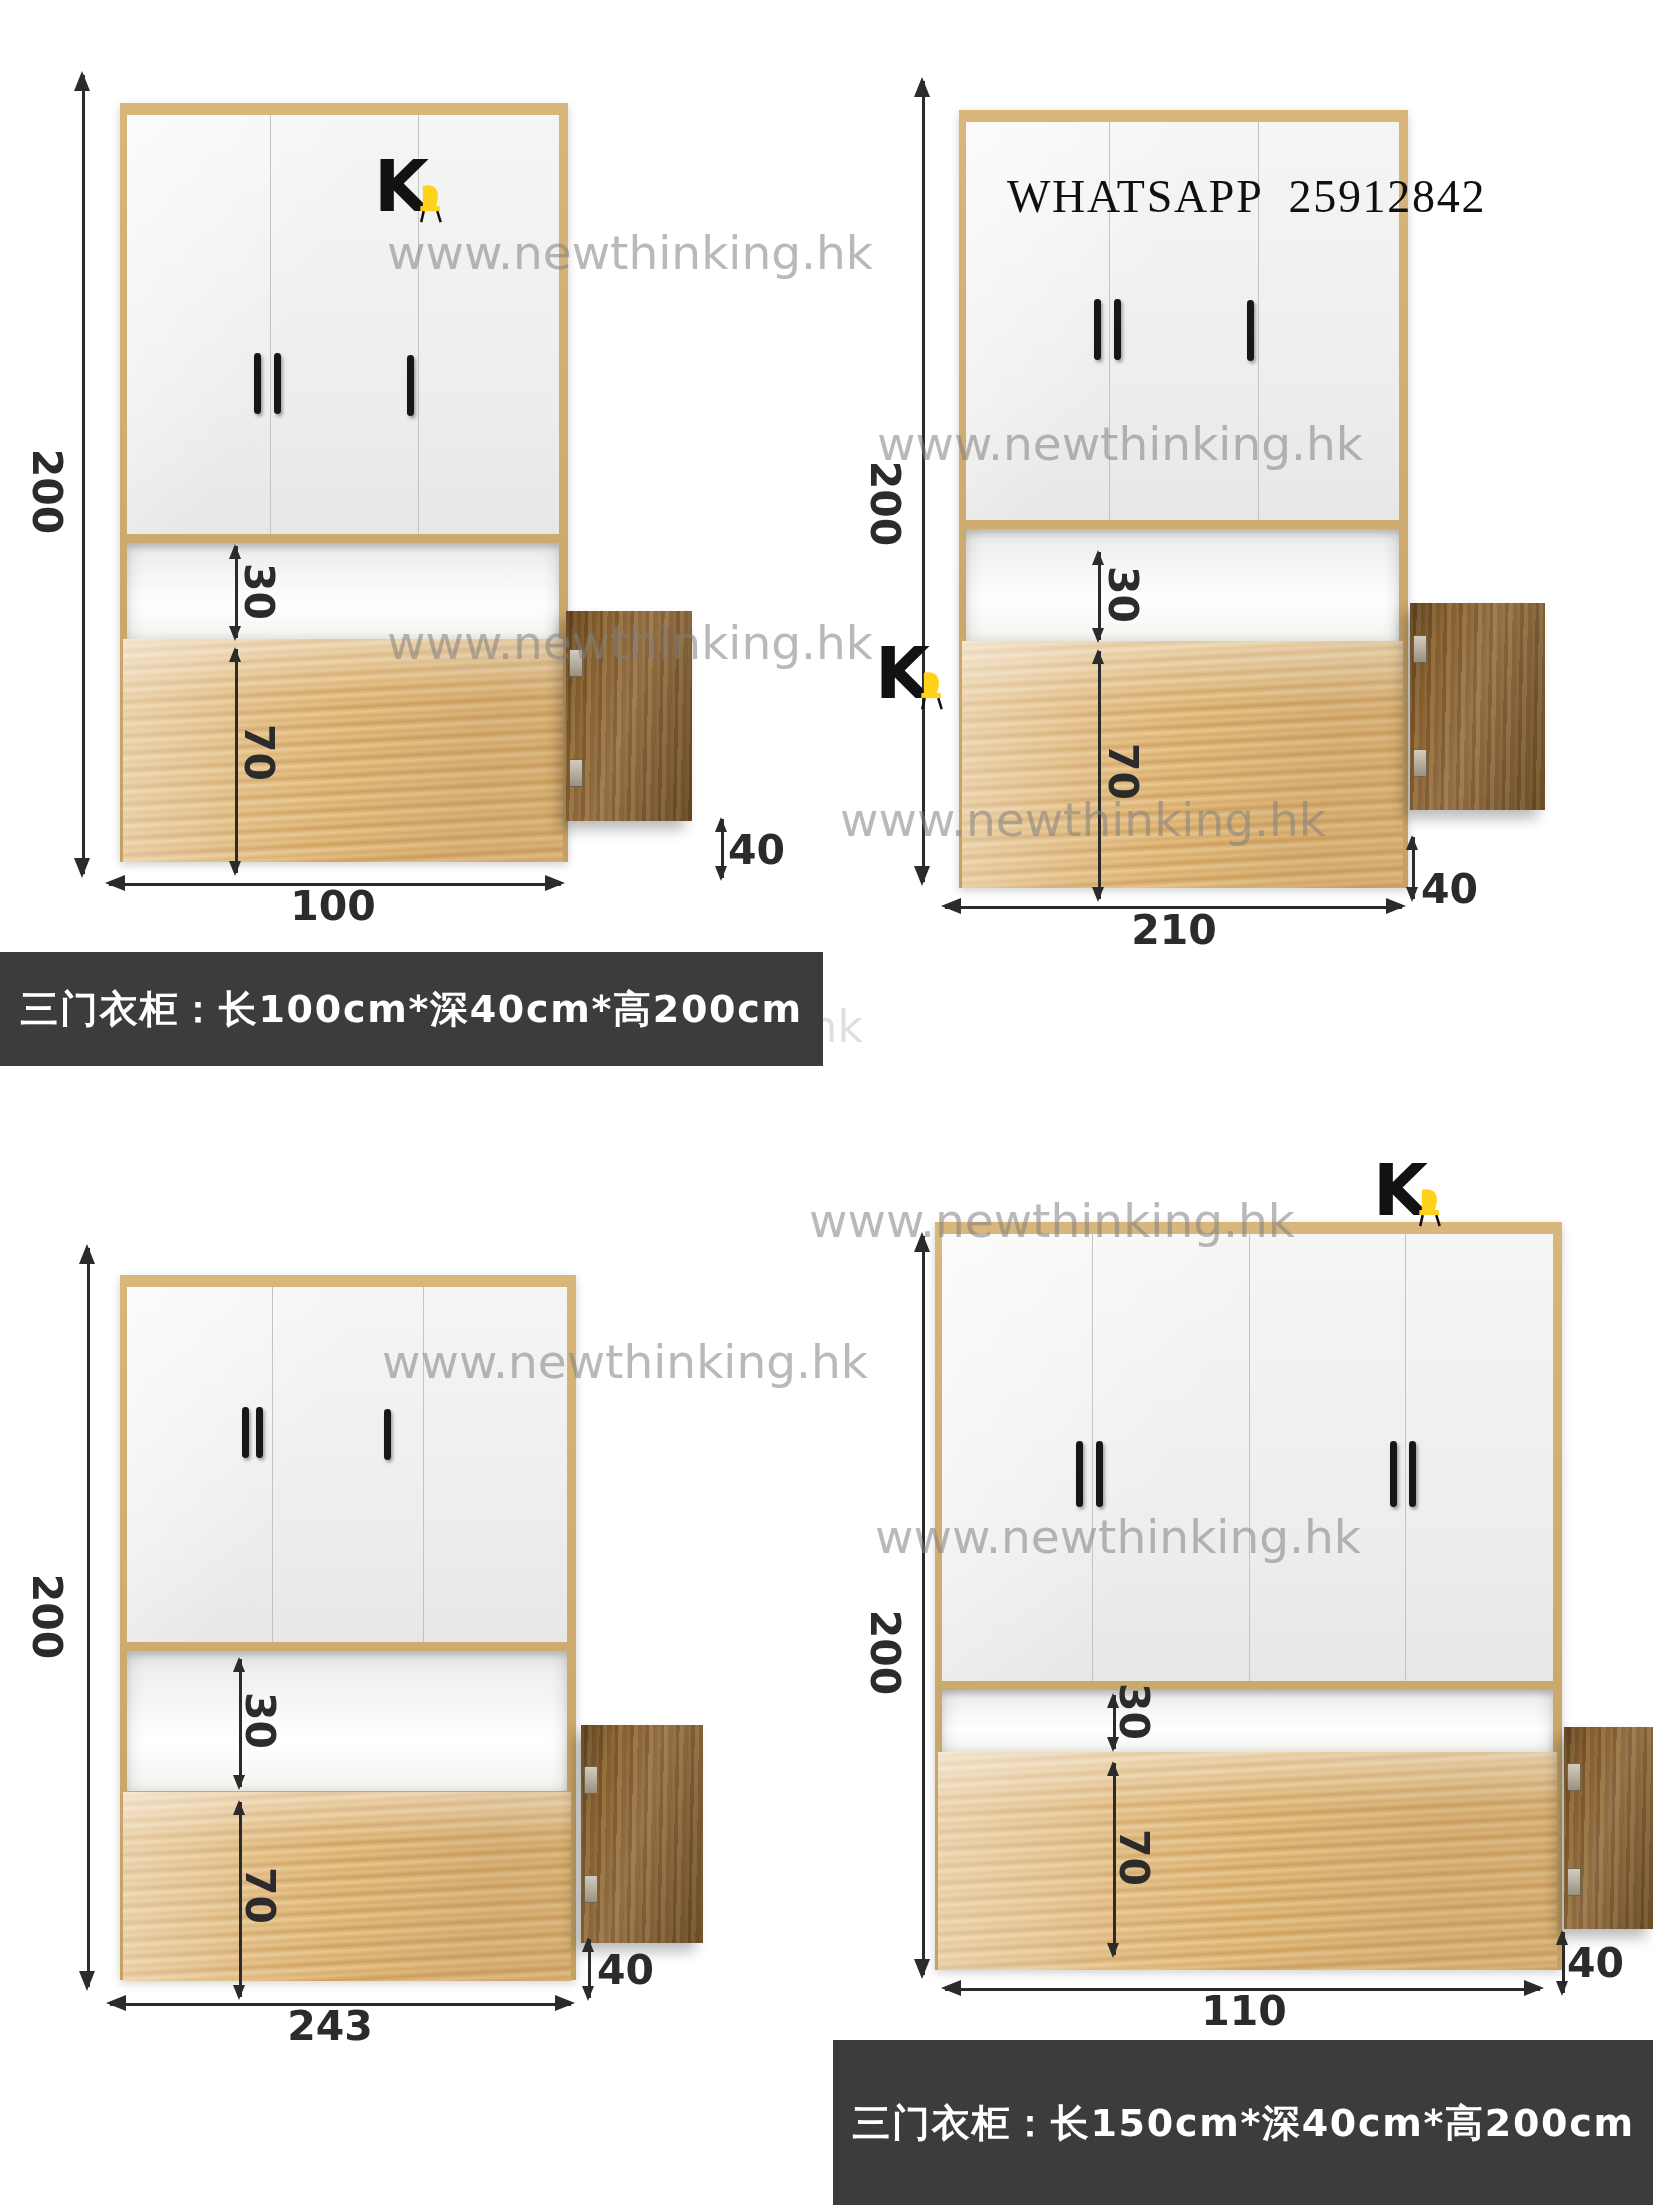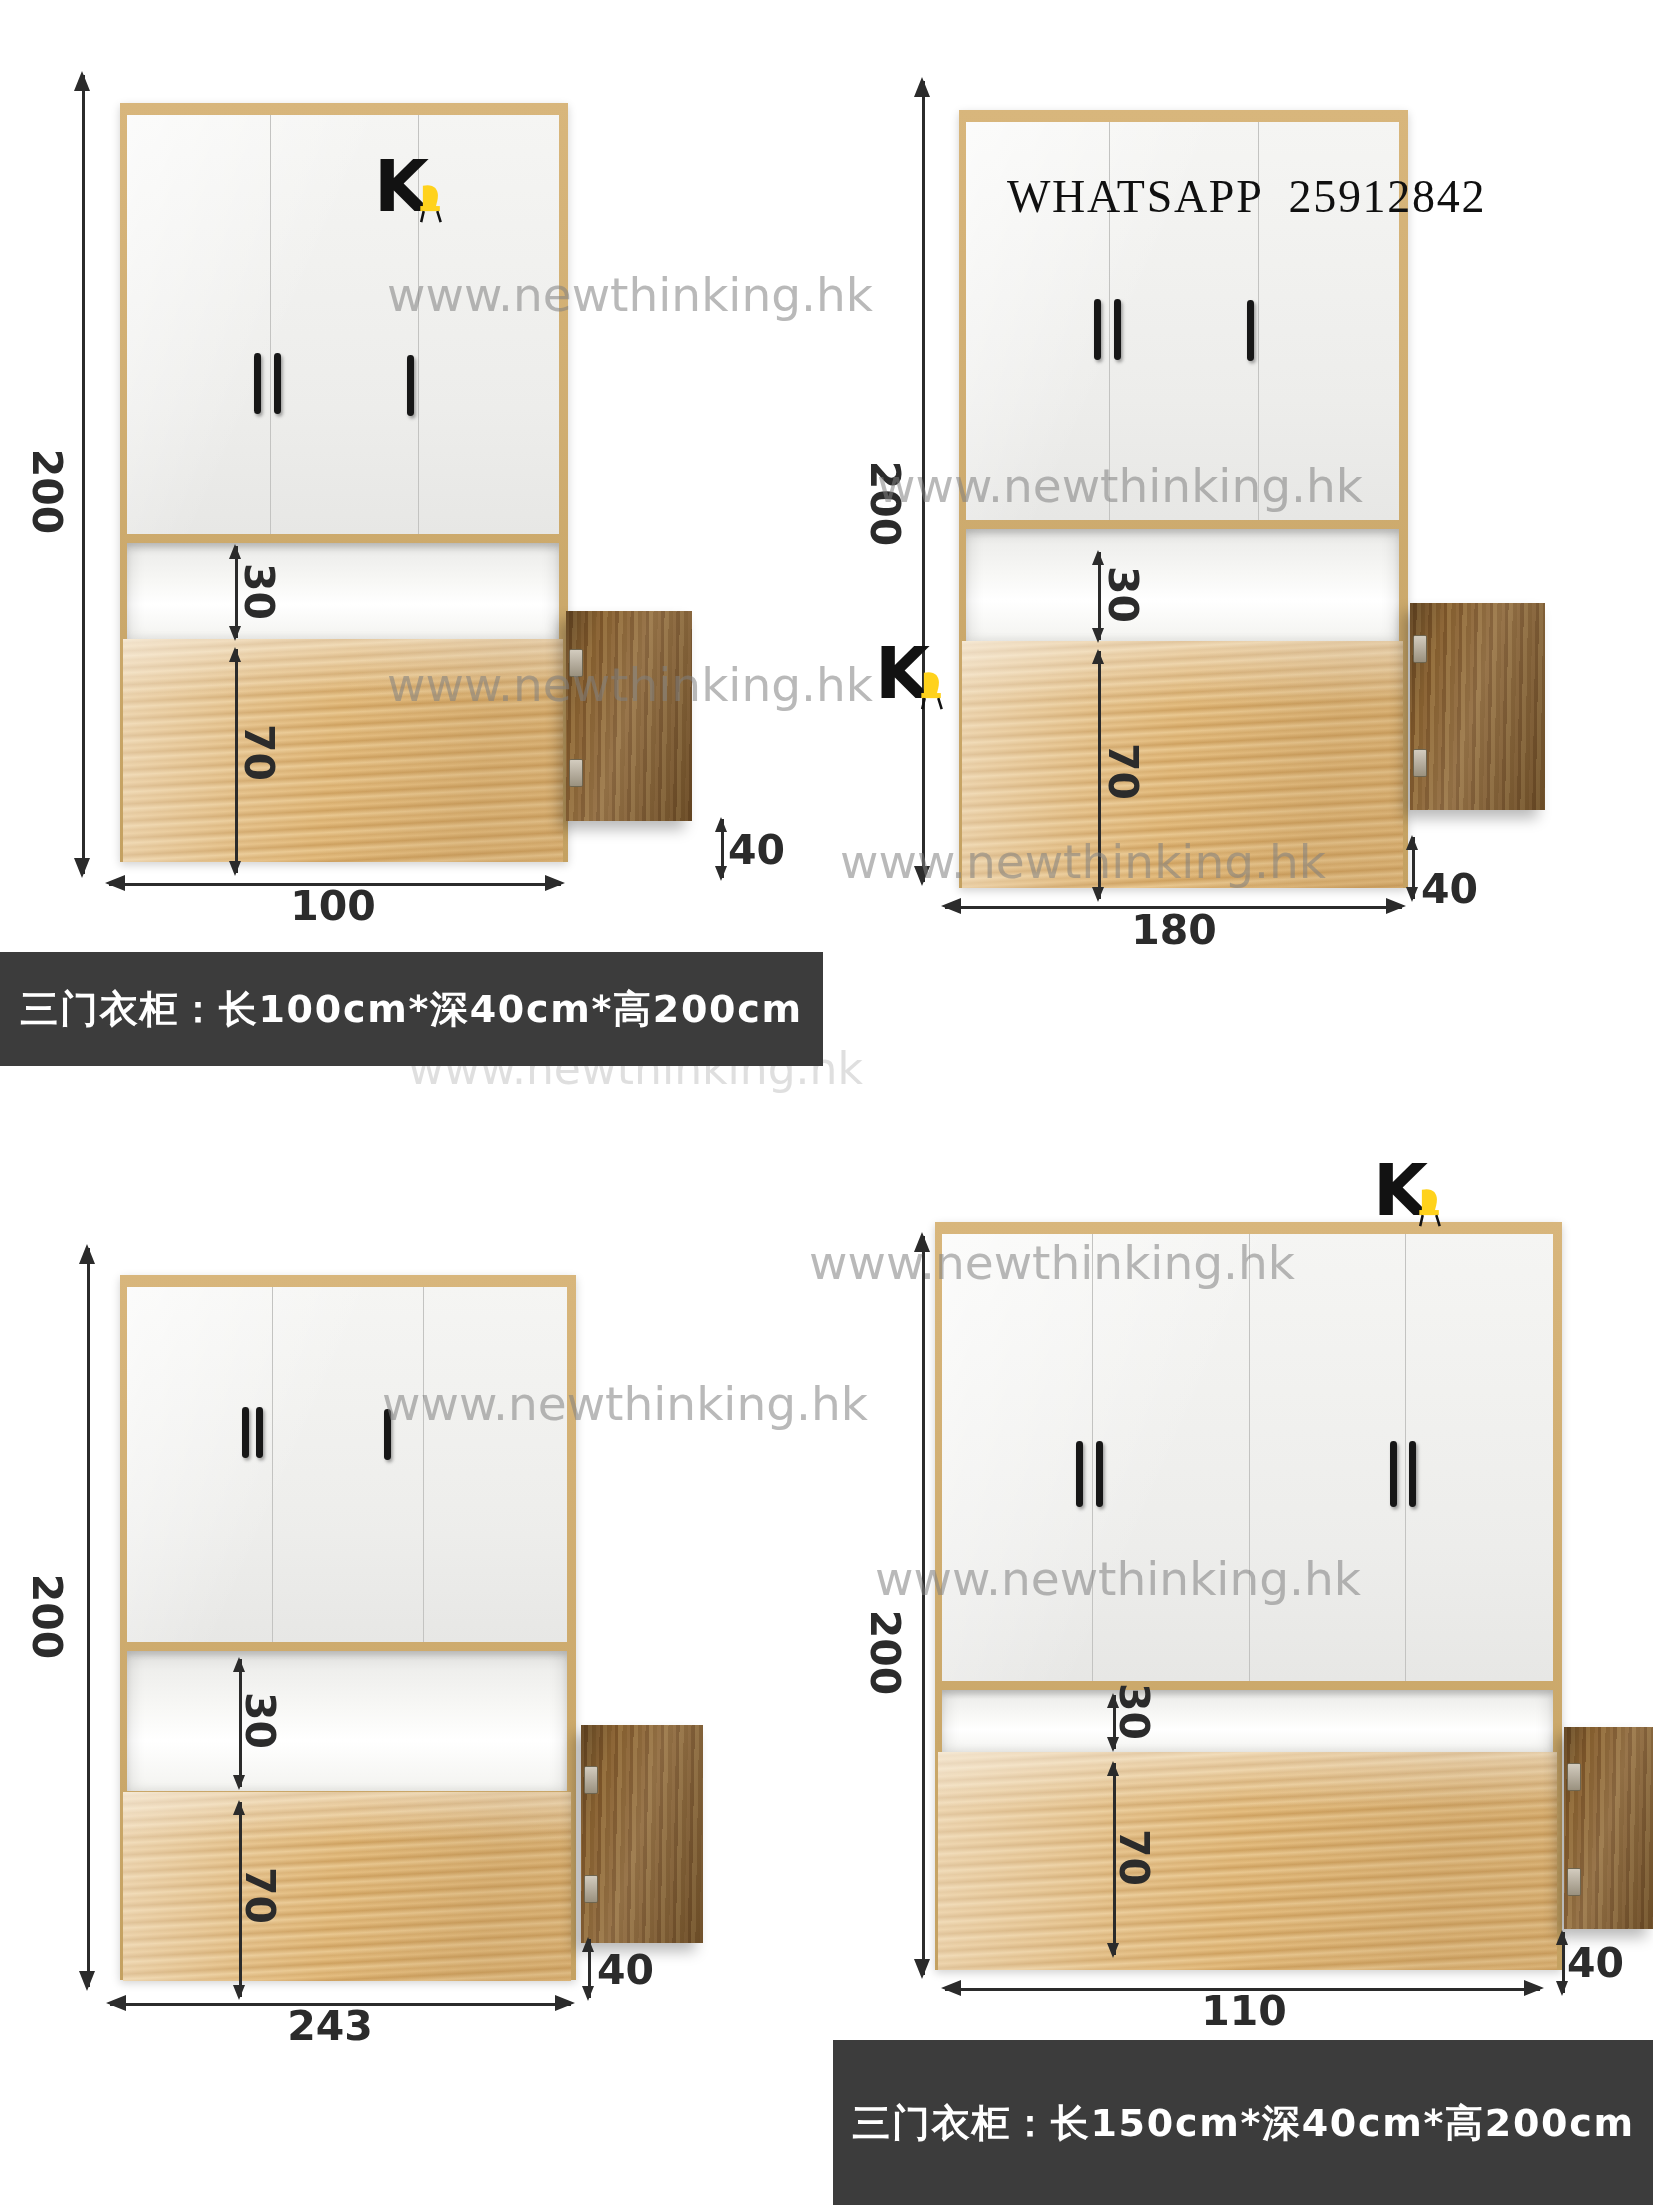--- a/index.html
+++ b/index.html
@@ -45,21 +45,21 @@
   .side-panel{position:absolute;
         background:
           linear-gradient(105deg,rgba(0,0,0,0.28) 0%,rgba(0,0,0,0) 20%,rgba(255,255,255,0.10) 48%,rgba(0,0,0,0.20) 100%),
           repeating-linear-gradient(91deg,#8d6637 0px,#8d6637 3.4px,#7a5429 3.4px,#7a5429 6.8px,#96713f 6.8px,#96713f 11px,#845e2f 11px,#845e2f 15.3px);
         box-shadow:-6.8px 8.5px 13.6px rgba(0,0,0,0.28);}
   .hinge{position:absolute;left:2.5px;width:12.7px;height:25.5px;border:0.8px solid #6e654f;border-radius:1.7px;
          background:linear-gradient(#d3ccbf,#9a917f);}
 
   
   .watermark{position:absolute;font-size:47px;font-weight:500;color:rgba(127,127,127,0.55);
-             white-space:nowrap;letter-spacing:0px;margin-top:42px;}
+             white-space:nowrap;letter-spacing:0px;}
   .watermark.dimmed{font-size:44px;color:rgba(165,165,165,0.36);}
   .whatsapp{position:absolute;font-family:"Liberation Serif",serif;font-size:46px;color:#101010;
             letter-spacing:1.7px;word-spacing:13.6px;white-space:nowrap;}
   .k-logo{position:absolute;width:63px;height:68px;}
   .k-letter{position:absolute;left:0;top:0;font-weight:800;font-size:71px;line-height:63px;color:#121212;
             font-family:"DejaVu Sans",sans-serif;}
   .k-chair{position:absolute;right:-8.5px;bottom:0px;width:31px;height:39px;}
 
   .caption-bar{position:absolute;background:#3c3c3c;display:flex;align-items:center;justify-content:center;}
   .caption-text{color:#ffffff;font-size:38px;font-weight:700;letter-spacing:1.7px;white-space:nowrap;}
@@ -151,21 +151,21 @@
     <div class="dim dim-v dim-sm" style="left:1098px;top:651px;height:248px">
         <i class="ah up"></i>
         <i class="ah down"></i>
       </div>
     <div class="vlabel" style="left:1067px;top:746px">70</div>
 
     <div class="dim dim-h" style="left:945px;top:906px;width:457px">
         <i class="ah lt"></i>
         <i class="ah rt"></i>
       </div>
-    <div class="hlabel" style="left:1089px;top:906px">180</div>
+    <div class="hlabel" style="left:1089px;top:906px">210</div>
 
     <div class="dim dim-v dim-sm" style="left:1412px;top:837px;height:62px">
         <i class="ah up"></i>
         <i class="ah down"></i>
       </div>
     <div class="hlabel sm" style="left:1403px;top:865px">40</div>
 
     <div class="whatsapp" style="left:1007px;top:170px">WHATSAPP 25912842</div>
   </div>
 

